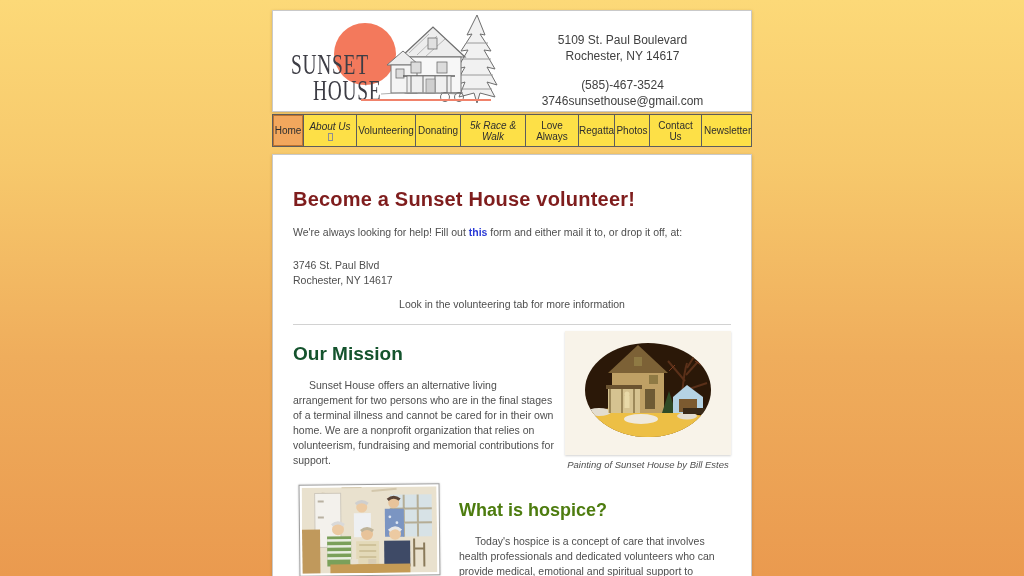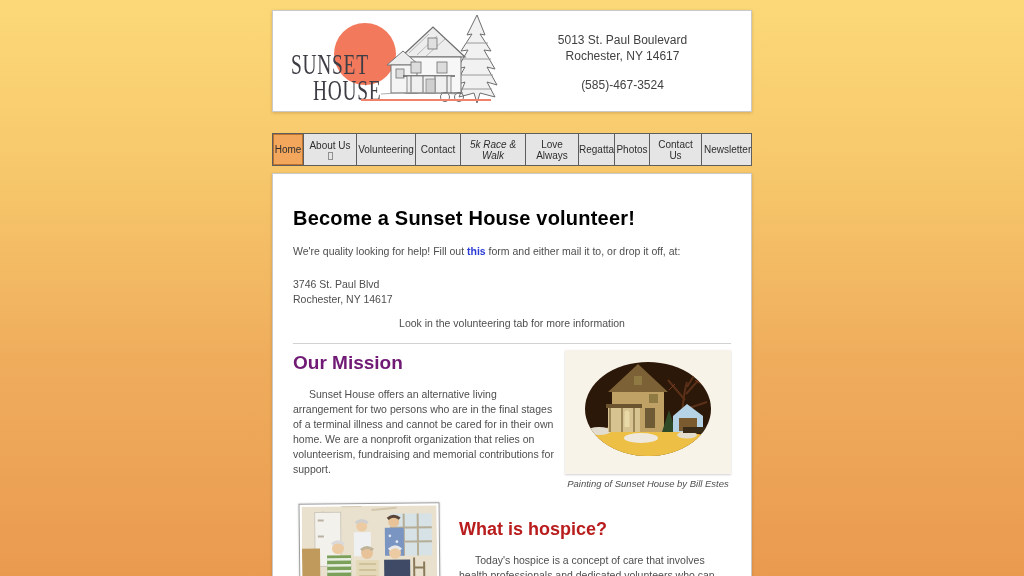--- a/index.html
+++ b/index.html
@@ -29,74 +29,74 @@
   .sketch { position:absolute; left:88px; top:2px; }
   .logo-line { position:absolute; left:78px; top:88px; width:130px; height:2px; background:#f0826b; }
   .contact {
     position:absolute; right:26px; top:21px; width:205px;
     text-align:center; font-size:12px; color:#414141; line-height:16px;
   }
   .contact .block2 { margin-top:13px; }
 
   
   .nav {
-    margin-top:21px; height:33px; display:flex;
-    background:#e5e5e5; border:1px solid #5d5d5d;
+    margin-top:2px; height:33px; display:flex;
+    background:#fde047; border:1px solid #5d5d5d;
   }
   .nav-item {
     border-right:1px solid #5d5d5d; display:flex; flex-direction:column;
     align-items:center; justify-content:center; text-align:center;
     font-size:10px; line-height:11px; color:#2e2e2e; cursor:pointer;
     padding:0 2px; text-decoration:none; flex:none;
   }
   .nav-item:nth-child(1){ width:31px; }
-  .nav-item:nth-child(2){ width:53px; }
+  .nav-item:nth-child(2){ width:53px;font-style:italic; }
   .nav-item:nth-child(3){ width:59px; padding:8px 1px; }
   .nav-item:nth-child(4){ width:45px; }
   .nav-item:nth-child(5){ width:65px;font-style:italic; }
   .nav-item:nth-child(6){ width:53px; }
   .nav-item:nth-child(7){ width:36px; padding:0; }
   .nav-item:nth-child(8){ width:35px; padding:0; }
   .nav-item:nth-child(9){ width:52px; padding:0 7px; }
   .nav-item:nth-child(10){ flex:1; border-right:none; }
   .nav-item.active { background:#f2a75d; box-shadow:inset 0 0 0 1px #bd7330; }
   .tofu { width:5px; height:8px; border:1px solid #8f8f8f; margin-top:1px; }
 
   
   .content-box {
     margin-top:7px; background:#ffffff; border:1px solid #c9c9c9;
     box-shadow:0 1px 3px rgba(120,80,20,.28);
     padding:18px 20px 40px; height:640px;
   }
-  h1 { font-size:20px; color:#000000; margin:15px 0 0; font-weight:bold; letter-spacing:.2px; }
+  h1 { font-size:20px; color:#7f1d1d; margin:15px 0 0; font-weight:bold; letter-spacing:.2px; }
   .p { font-size:10.5px; color:#4e4e4e; line-height:15px; margin:0; }
   .p1 { margin-top:14px; white-space:nowrap; }
   .link { color:#2b3bd6; font-weight:bold; cursor:pointer; text-decoration:none; }
   .p2 { margin-top:18px; }
   .p3 { margin-top:9px;text-align:center; }
   hr.rule { border:none; border-top:1px solid #d2d2d2; margin:12px 0 0; }
 
   .mission { margin-top:6px; display:flex; justify-content:space-between; }
   .mission-left { width:264px; }
-  h2.h-mission { font-size:19px; color:#701a75; margin:2px 0 0; }
+  h2.h-mission { font-size:19px; color:#14532d; margin:12px 0 0; }
   .mission-p { margin-top:13px; text-indent:16px; }
   .fig { width:166px; }
   .fig svg { display:block; box-shadow:0 1px 2px rgba(0,0,0,.18); }
   .caption { font-size:9.5px; font-style:italic; color:#4f4f4f; text-align:center; margin-top:4px; }
 
   .hospice { margin-top:14px; display:flex; }
   .photos { width:141px; margin-left:6px; flex:none; }
   .photo-frame {
     background:#fff; border:1px solid #9e9e9e; padding:2px;
     box-shadow:0 0 2px rgba(0,0,0,.25); transform:rotate(-.6deg);
   }
   .photo-frame svg { display:block; }
   .photo2 { margin-top:5px; transform:rotate(.3deg); }
   .hospice-right { margin-left:19px; flex:1; }
-  h2.h-hospice { font-size:18px; color:#b91c1c; margin:16px 0 0; }
+  h2.h-hospice { font-size:18px; color:#4d7c0f; margin:16px 0 0; }
   .hospice-p { margin-top:13px; text-indent:16px; }
 </style>
 </head>
 <body>
 
 <div class="col">
 
   <div class="header-box">
     <div class="logo">
       <div class="sun"></div>
@@ -124,42 +124,43 @@
         <circle cx="88" cy="84" r="4.5" fill="none" stroke="#6e6e6e" stroke-width="1"></circle>
         <path d="M70 80 L92 80" stroke="#6e6e6e" stroke-width="1"></path>
         <path d="M10 81 Q45 78 86 81" stroke="#9a9a9a" stroke-width=".8" fill="none"></path>
       </svg>
       <div class="logo-word w1">SUNSET</div>
       <div class="logo-word w2">HOUSE</div>
       <div class="logo-line"></div>
     </div>
     <div class="contact">
       <div class="block1">
-        <div>5013 St. Paul Boulevard</div>
+        <div>5109 St. Paul Boulevard</div>
         <div>Rochester, NY 14617</div>
       </div>
       <div class="block2">
         <div>(585)-467-3524</div>
+        <div>3746sunsethouse@gmail.com</div>
       </div>
     </div>
   </div>
 
   <nav class="nav">
     <a class="nav-item active">
         <span>Home</span>
       </a>
     <a class="nav-item">
         <span>About Us</span>
         <span class="tofu"></span>
       </a>
     <a class="nav-item">
         <span>Volunteering</span>
       </a>
     <a class="nav-item">
-        <span>Contact</span>
+        <span>Donating</span>
       </a>
     <a class="nav-item">
         <span>5k Race &amp; Walk</span>
       </a>
     <a class="nav-item">
         <span>Love Always</span>
       </a>
     <a class="nav-item">
         <span>Regatta</span>
       </a>
@@ -171,21 +172,21 @@
       </a>
     <a class="nav-item">
         <span>Newsletter</span>
       </a>
   </nav>
 
   <main class="content-box">
 
     <h1>Become a Sunset House volunteer!</h1>
 
-    <p class="p p1"><span>We're quality looking for help! Fill out </span><a class="link">this</a><span> form and either mail it to, or drop it off, at:</span></p>
+    <p class="p p1"><span>We're always looking for help! Fill out </span><a class="link">this</a><span> form and either mail it to, or drop it off, at:</span></p>
 
     <p class="p p2">
       <span>3746 St. Paul Blvd</span><br>
       <span>Rochester, NY 14617</span>
     </p>
 
     <p class="p p3">Look in the volunteering tab for more information</p>
 
     <hr class="rule">
 

